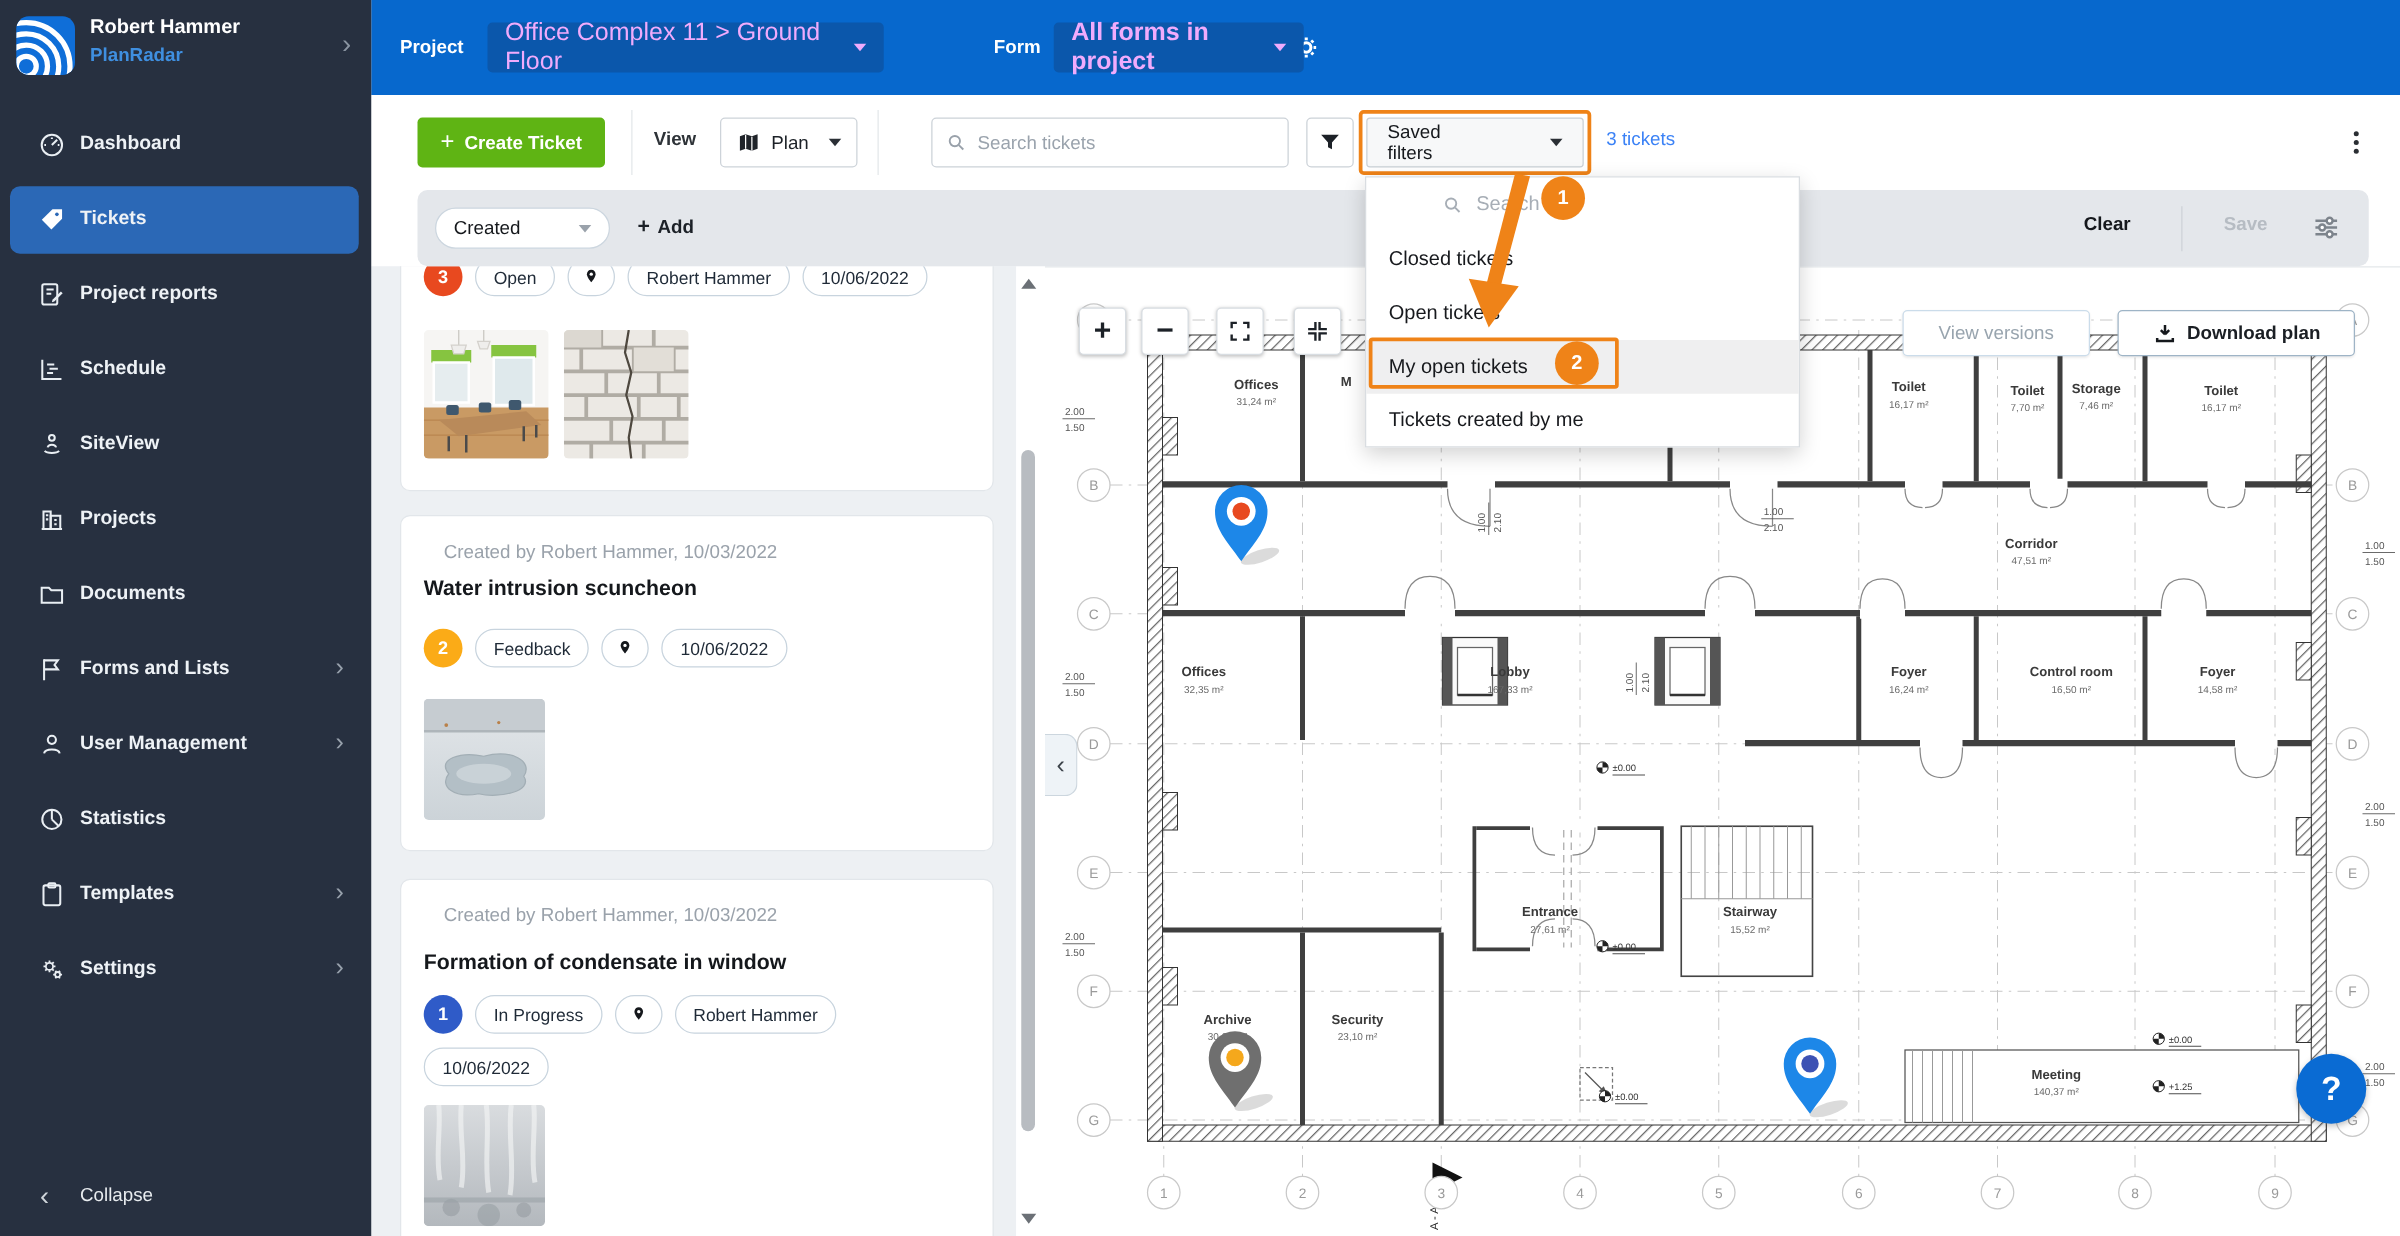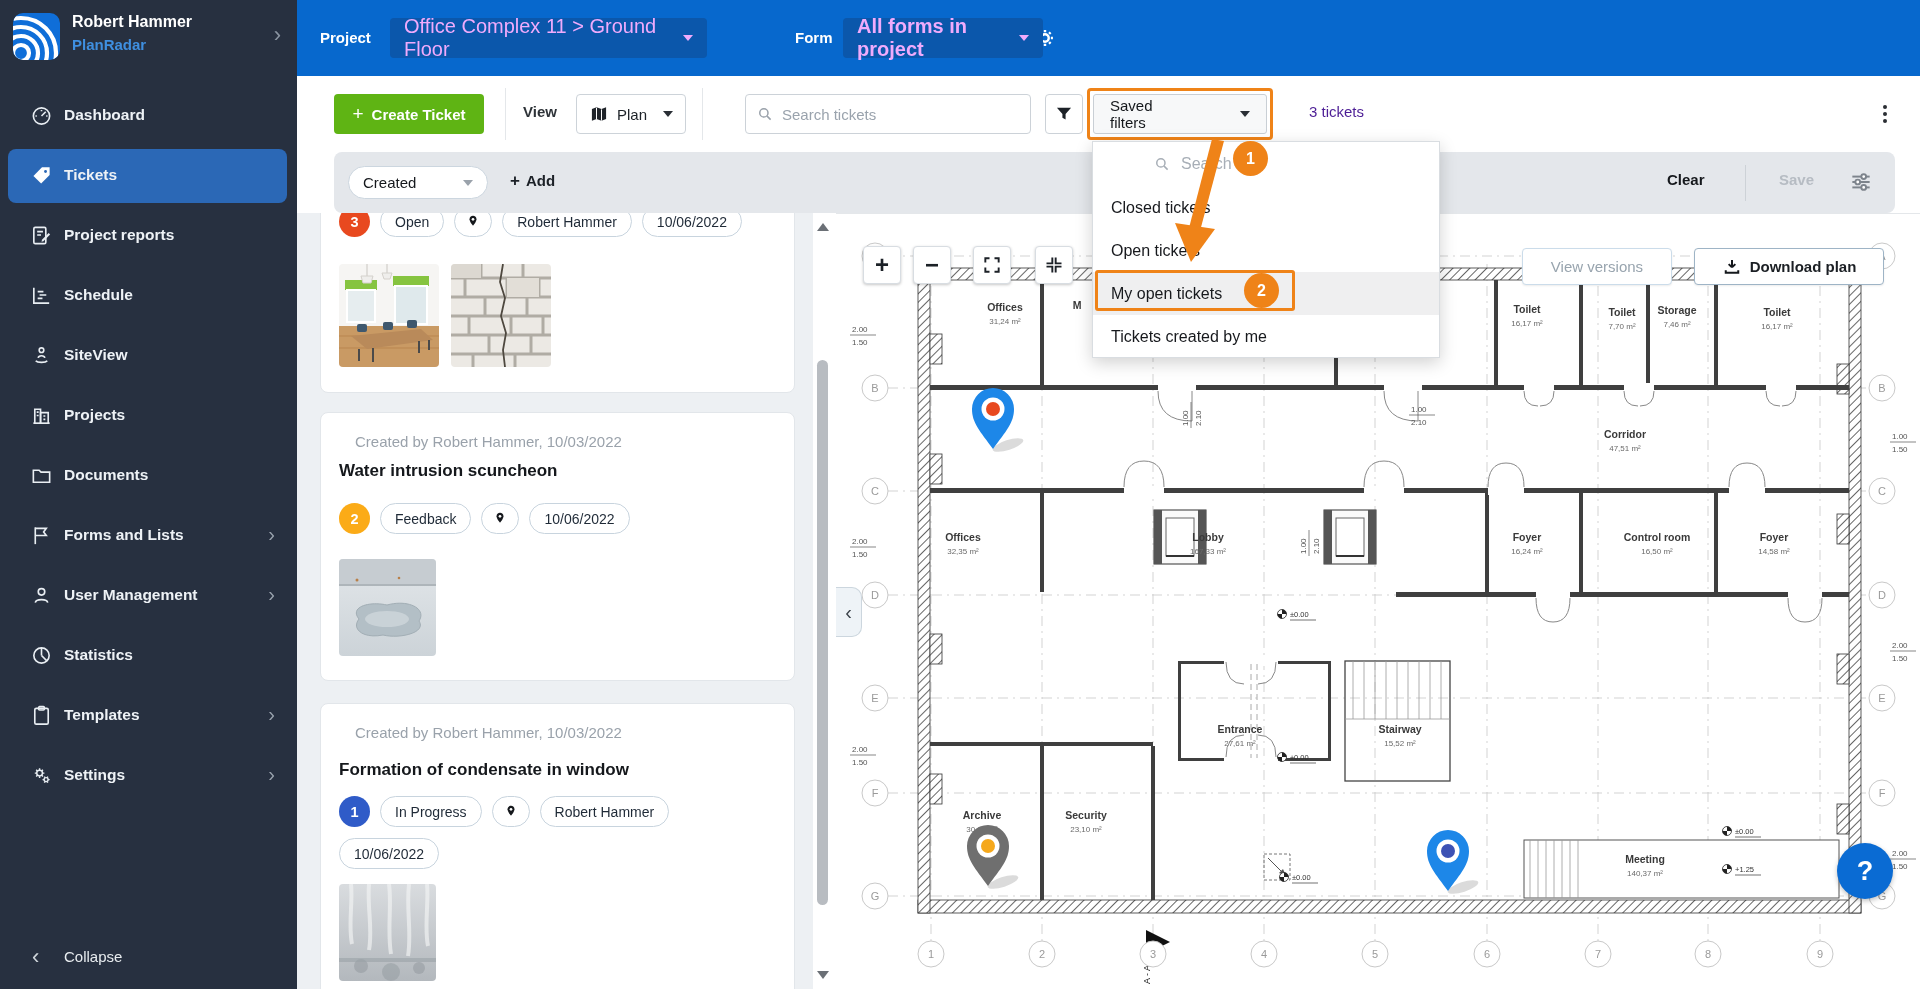--- a/index.html
+++ b/index.html
@@ -41,21 +41,21 @@
   .view-label { position:absolute; left:226px; top:27px; font-size:15px; font-weight:700; color:#2e3338; }
   .btn-plan { position:absolute; left:279px; top:18px; width:110px; height:40px; border:1px solid #cdd3d9; border-radius:4px; background:#fff; display:flex; align-items:center; gap:8px; padding:0 12px; font-size:15px; color:#1c2127; cursor:pointer; }
   .btn-plan .caret { color:#2a2f35; margin-left:auto; }
   .search-box { position:absolute; left:448px; top:18px; width:286px; height:40px; border:1px solid #ccd2d8; border-radius:4px; background:#fff; display:flex; align-items:center; padding:0 10px; }
   .search-box input { border:none; outline:none; font-size:15px; color:#444; width:230px; margin-left:8px; font-family:"Liberation Sans",sans-serif; background:transparent; }
   .search-box input::placeholder { color:#9aa3ad; }
   .btn-funnel { position:absolute; left:748px; top:18px; width:38px; height:40px; border:1px solid #ccd2d8; border-radius:4px; background:#fff; display:flex; align-items:center; justify-content:center; cursor:pointer; }
   .saved-wrap { position:absolute; left:790px; top:12px; width:186px; height:52px; border:3px solid #ef8318; border-radius:4px; z-index:30; }
   .btn-saved { position:absolute; left:3px; top:3px; width:174px; height:40px; background:#f7f8f9; border:1px solid #c9cfd5; border-radius:3px; display:flex; align-items:center; padding:0 16px; font-size:15px; color:#15181c; cursor:pointer;gap:48px; }
   .btn-saved .caret { color:#2a2f35; margin-left:auto; }
-  .tickets-count { position:absolute; left:1012px; top:27px; font-size:15px; color:#4c1d95; }
+  .tickets-count { position:absolute; left:988px; top:27px; font-size:15px; color:#3b82f6; }
   .kebab { position:absolute; left:1578px; top:24px; width:20px; height:28px; cursor:pointer; display:flex; flex-direction:column; align-items:center; gap:3px; justify-content:center; }
   .kebab i { width:4px; height:4px; background:#2a2e33; border-radius:50%; }
 
   
   .filterbar { position:absolute; left:334px; top:152px; width:1561px; height:61px; background:#e4e7eb; border-radius:8px; z-index:10; }
   .assignee { position:absolute; left:14px; top:14px; width:140px; height:33px; background:#fff; border:1px solid #ccd6df; border-radius:17px; display:flex; align-items:center; padding:0 14px; font-size:15px; color:#15181c; cursor:pointer; }
   .assignee .caret { color:#9aa2ab; margin-left:auto; }
   .add-btn { position:absolute; left:176px; top:19px; font-size:15px; font-weight:600; color:#1c2127; cursor:pointer; }
   .add-btn .plus { font-size:17px; margin-right:6px; }
   .fb-clear { position:absolute; left:1333px; top:19px; font-size:15px; font-weight:600; color:#15181c; cursor:pointer; }

